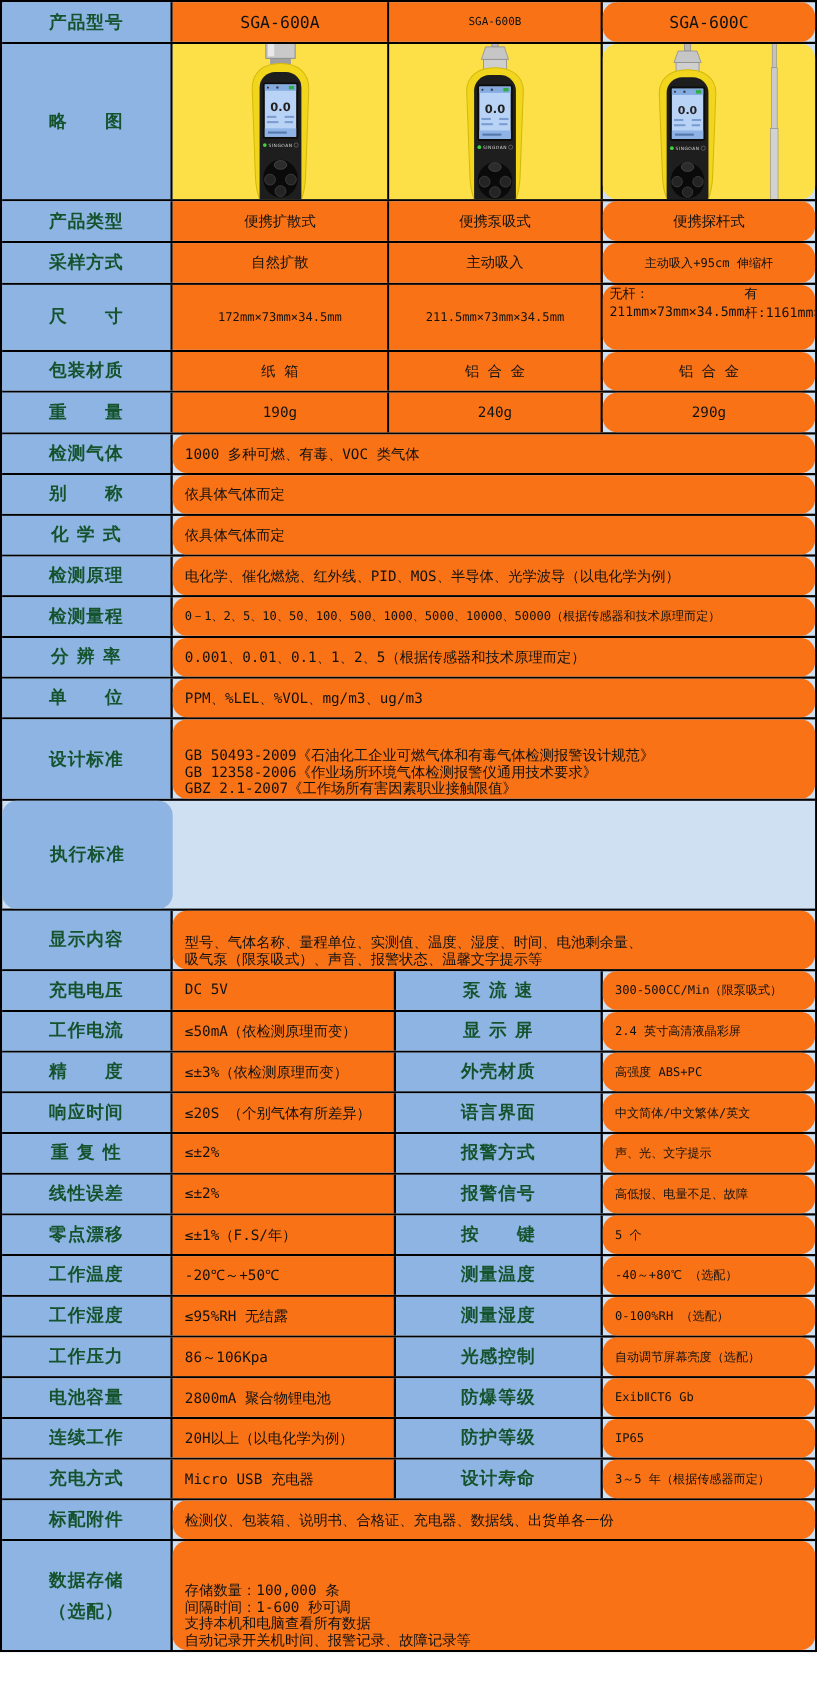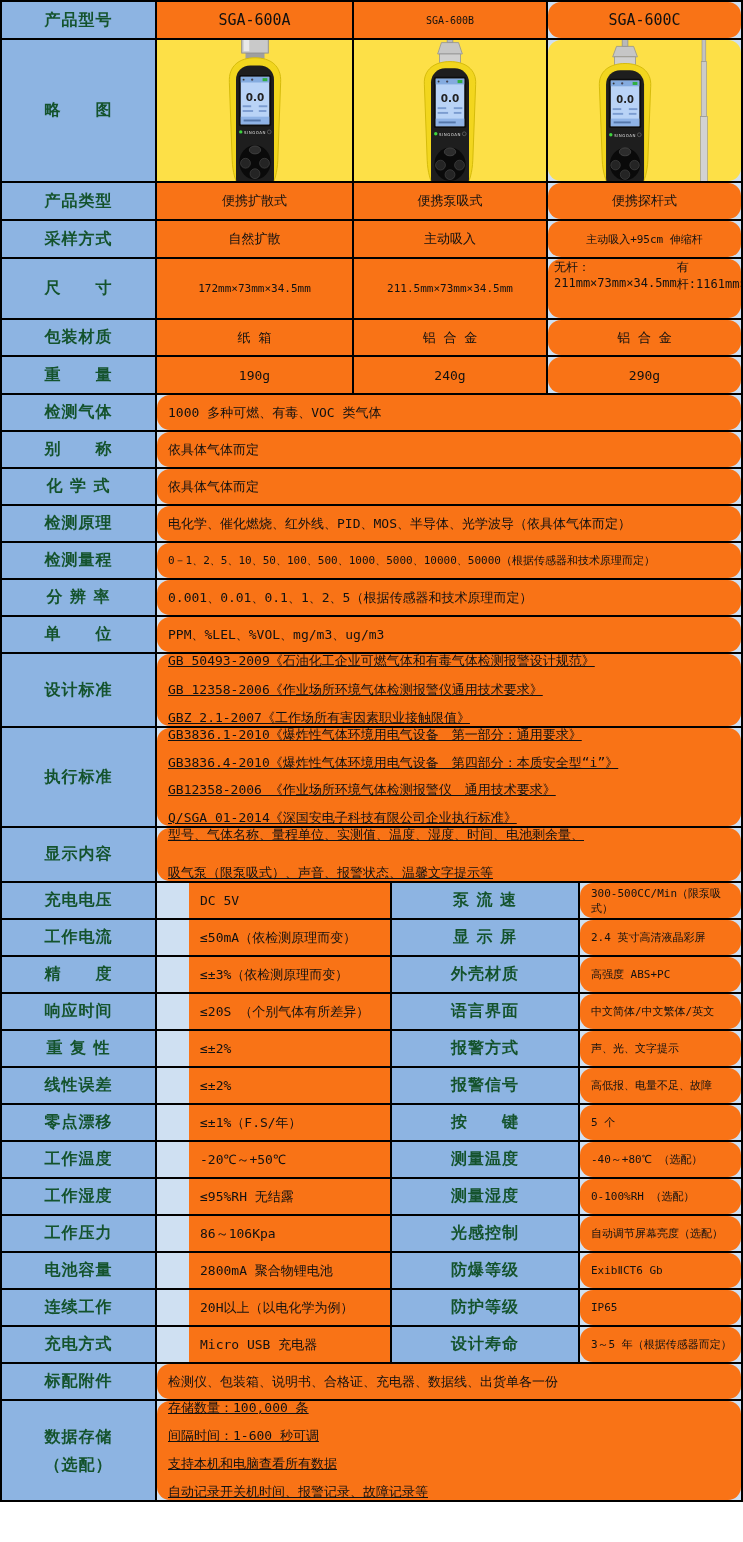--- a/index.html
+++ b/index.html
@@ -21,33 +21,32 @@
     text-align:center;
   }
   .val {
     background:#f97316; font-size:13px;
     font-family:"DejaVu Sans Mono","Liberation Mono",monospace;
   }
   .center { justify-content:center; text-align:center; }
   .left { padding-left:11px; }
   .tight { font-size:11px; }
   .lines {
-    flex-direction:column; justify-content:space-between; align-items:flex-start;
+    flex-direction:column; justify-content:flex-end; align-items:flex-start;
     padding-left:11px;
-    text-decoration:underline;
   }
   .lines > div { line-height:1.15; }
   .lab.stacked { flex-direction:column; justify-content:center; line-height:1.7; }
   
   .w-lab { width:155px; }
   .w-a { width:197px; }
   .w-b { width:194px; }
   .w-c { flex:1; }
   .w-full { flex:1; }
-  .w-lv { width:203px;margin-left:32px; }
+  .w-lv { width:203px; }
   .w-rl { width:188px; }
   .w-rv { flex:1; }
   
   .h38 { height:38px; } .h37 { height:37px; } .h51 { height:61px; }
   .h74 { height:74px; } .h100 { height:100px; } .h55 { height:55px; }
   .h99 { height:99px; } .h197 { height:143px; }
   .devcell { background:#fde047; justify-content:center;text-decoration:underline; }
   .sizec { flex-direction:row; justify-content:space-evenly; align-items:flex-start; padding-left:6px; font-size:12px; }
 </style>
 </head>
@@ -238,21 +237,21 @@
   <div class="row h37">
     <div class="cell lab w-lab">别　　称</div>
     <div class="cell val left w-full">依具体气体而定</div>
   </div>
   <div class="row h37">
     <div class="cell lab w-lab">化 学 式</div>
     <div class="cell val left w-full">依具体气体而定</div>
   </div>
   <div class="row h37">
     <div class="cell lab w-lab">检测原理</div>
-    <div class="cell val left w-full">电化学、催化燃烧、红外线、PID、MOS、半导体、光学波导（依具体气体而定）</div>
+    <div class="cell val left w-full">电化学、催化燃烧、红外线、PID、MOS、半导体、光学波导（以电化学为例）</div>
   </div>
   <div class="row h37">
     <div class="cell lab w-lab">检测量程</div>
     <div class="cell val left w-full tight">0－1、2、5、10、50、100、500、1000、5000、10000、50000（根据传感器和技术原理而定）</div>
   </div>
   <div class="row h37">
     <div class="cell lab w-lab">分 辨 率</div>
     <div class="cell val left w-full">0.001、0.01、0.1、1、2、5（根据传感器和技术原理而定）</div>
   </div>
   <div class="row h37">
@@ -264,26 +263,20 @@
     <div class="cell lab w-lab">设计标准</div>
     <div class="cell val w-full lines">
       <div>GB 50493-2009《石油化工企业可燃气体和有毒气体检测报警设计规范》</div>
       <div>GB 12358-2006《作业场所环境气体检测报警仪通用技术要求》</div>
       <div>GBZ 2.1-2007《工作场所有害因素职业接触限值》</div>
     </div>
   </div>
 
   <div class="row h100">
     <div class="cell lab w-lab">执行标准</div>
-    <div class="cell val w-full lines">
-      <div>GB3836.1-2010《爆炸性气体环境用电气设备　第一部分：通用要求》</div>
-      <div>GB3836.4-2010《爆炸性气体环境用电气设备　第四部分：本质安全型“i”》</div>
-      <div>GB12358-2006 《作业场所环境气体检测报警仪　通用技术要求》</div>
-      <div>Q/SGA 01-2014《深国安电子科技有限公司企业执行标准》</div>
-    </div>
   </div>
 
   <div class="row h55">
     <div class="cell lab w-lab">显示内容</div>
     <div class="cell val w-full lines">
       <div>型号、气体名称、量程单位、实测值、温度、湿度、时间、电池剩余量、</div>
       <div>吸气泵（限泵吸式）、声音、报警状态、温馨文字提示等</div>
     </div>
   </div>
 

